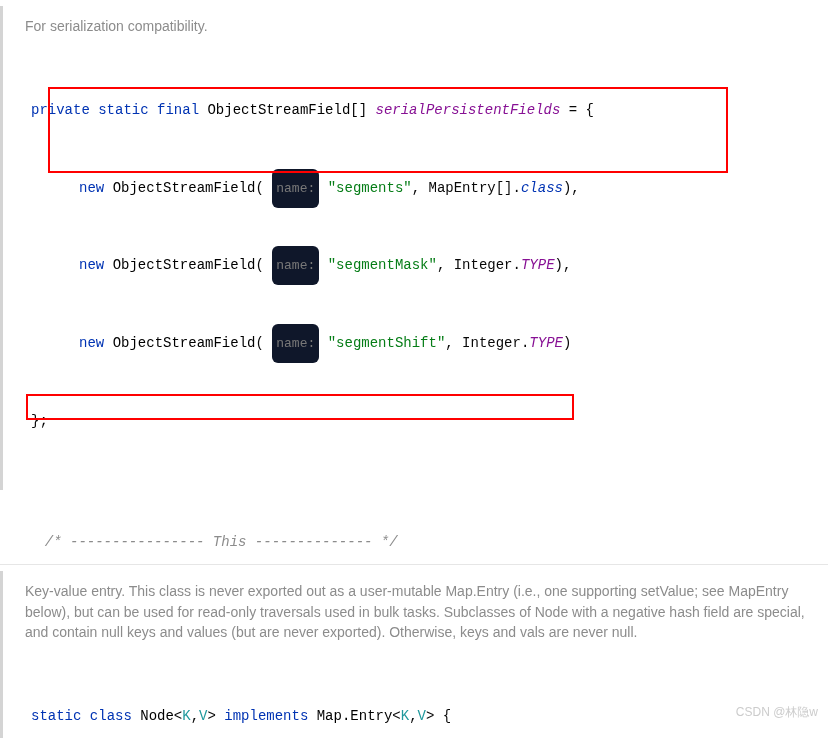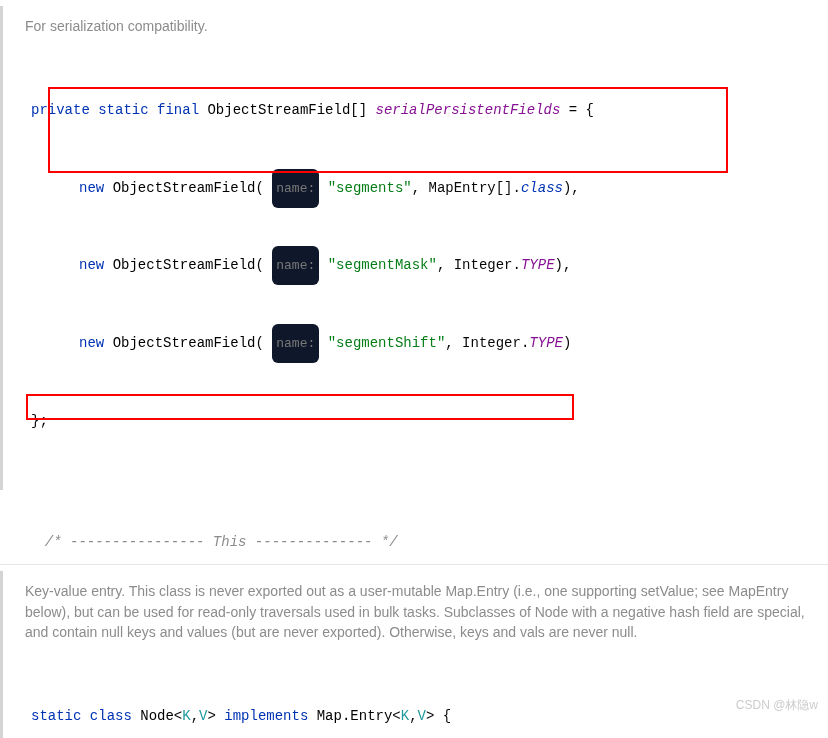--- a/index.html
+++ b/index.html
@@ -58,21 +58,21 @@
   .redbox2 {
     position: absolute;
     border: 2px solid #ff0000;
     left: 26px; top: 394px;
     width: 548px; height: 26px;
     pointer-events: none;
   }
   .hr { border: 0; border-top: 1px solid #e6e6e6; margin: 8px 0 6px 0; }
   .watermark {
     position: absolute;
-    right: 10px; bottom: 24px;
+    right: 10px; bottom: 17px;
     font-family: Arial, sans-serif;
     font-size: 12px;
     color: #cccccc;
   }
   .top-pad { height: 6px; }
 </style>
 </head>
 <body>
 
 <div class="top-pad"></div>

